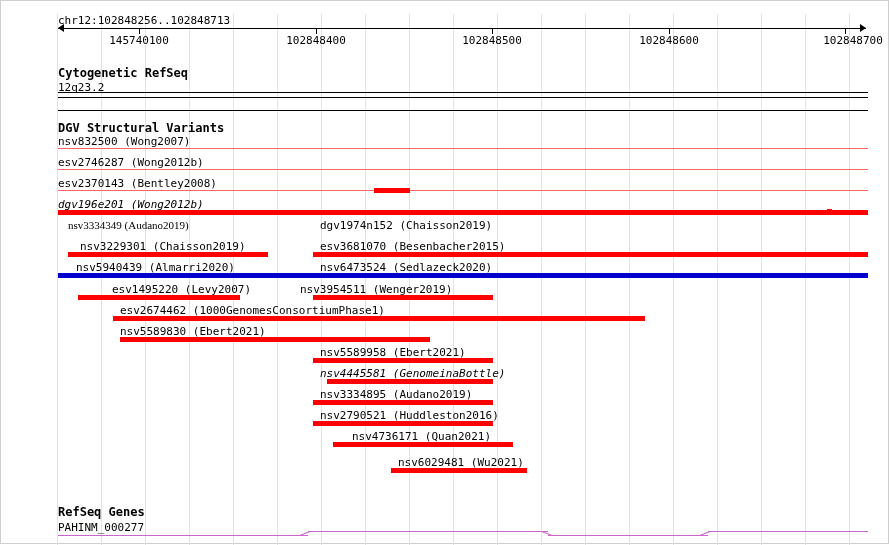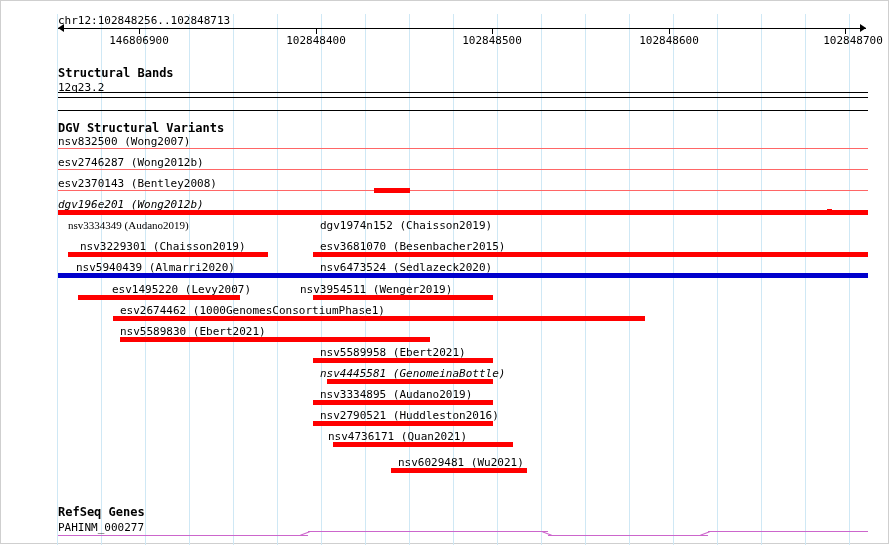--- a/index.html
+++ b/index.html
@@ -105,32 +105,32 @@
     <div class="gl" style="left: 792px;"></div>
   </div>
 
 <div class="coord-label">chr12:102848256..102848713</div>
 
 <div class="ruler-line"></div>
 <div class="ruler-arrow-l"></div>
 <div class="ruler-arrow-r"></div>
 <div id="ruler-ticks">
     <div class="tick" style="left: 139px;"></div>
-    <div class="tick-label" style="left: 139px;">146806900</div>
+    <div class="tick-label" style="left: 139px;">145740100</div>
     <div class="tick" style="left: 316px;"></div>
     <div class="tick-label" style="left: 316px;">102848400</div>
     <div class="tick" style="left: 492px;"></div>
     <div class="tick-label" style="left: 492px;">102848500</div>
     <div class="tick" style="left: 669px;"></div>
     <div class="tick-label" style="left: 669px;">102848600</div>
     <div class="tick" style="left: 845px;"></div>
     <div class="tick-label" style="left: 845px; margin-left: 8px;">102848700</div>
   </div>
 
-<div class="section-title" style="top:66px">Structural Bands</div>
+<div class="section-title" style="top:66px">Cytogenetic RefSeq</div>
 <div class="sub-label" style="top:81px">12q23.2</div>
 <div class="hrule" style="top:92px"></div>
 <div class="hrule" style="top:97px"></div>
 <div class="hrule" style="top:110px"></div>
 
 <div class="section-title" style="top:121px">DGV Structural Variants</div>
 
 <div id="thin-variants">
     <div class="feature-label" style="left: 58px; top: 135px;">nsv832500 (Wong2007)</div>
     <div class="thinline" style="left: 58px; top: 148px; width: 810px;"></div>
@@ -165,21 +165,21 @@
     <div class="feature-label" style="left: 120px; top: 325px;">nsv5589830 (Ebert2021)</div>
     <div class="bar" style="left: 313px; top: 358px; width: 180px;"></div>
     <div class="feature-label" style="left: 320px; top: 346px;">nsv5589958 (Ebert2021)</div>
     <div class="bar" style="left: 327px; top: 379px; width: 166px;"></div>
     <div class="feature-label" style="left: 320px; top: 367px; font-style: italic;">nsv4445581 (GenomeinaBottle)</div>
     <div class="bar" style="left: 313px; top: 400px; width: 180px;"></div>
     <div class="feature-label" style="left: 320px; top: 388px;">nsv3334895 (Audano2019)</div>
     <div class="bar" style="left: 313px; top: 421px; width: 180px;"></div>
     <div class="feature-label" style="left: 320px; top: 409px;">nsv2790521 (Huddleston2016)</div>
     <div class="bar" style="left: 333px; top: 442px; width: 180px;"></div>
-    <div class="feature-label" style="left: 328px; top: 430px;">nsv4736171 (Quan2021)</div>
+    <div class="feature-label" style="left: 352px; top: 430px;">nsv4736171 (Quan2021)</div>
     <div class="bar" style="left: 391px; top: 468px; width: 136px;"></div>
     <div class="feature-label" style="left: 398px; top: 456px;">nsv6029481 (Wu2021)</div>
   </div>
 
 <div class="section-title" style="top:505px">RefSeq Genes</div>
 <div class="sub-label" style="top:521px">PAHINM_000277</div>
 <div class="gene-line" style="left:58px;top:535px;width:250px;"></div>
 <div class="gene-line" style="left:308px;top:531px;width:240px;"></div>
 <div class="gene-line" style="left:548px;top:535px;width:160px;"></div>
 <div class="gene-line" style="left:708px;top:531px;width:160px;"></div>

